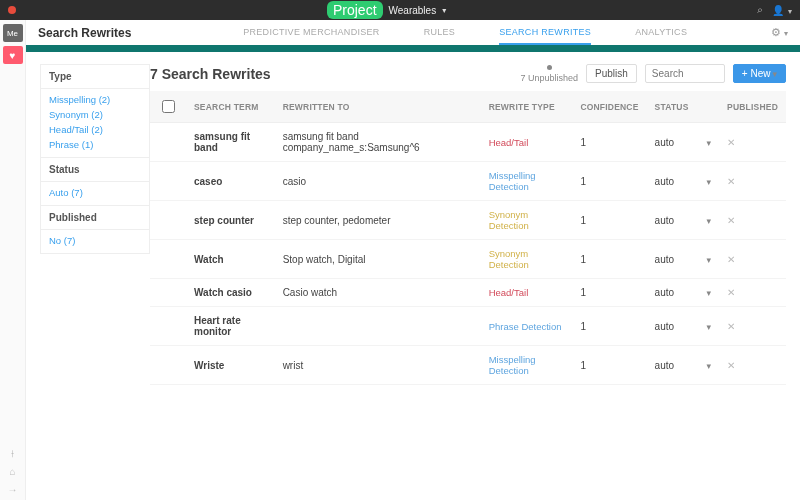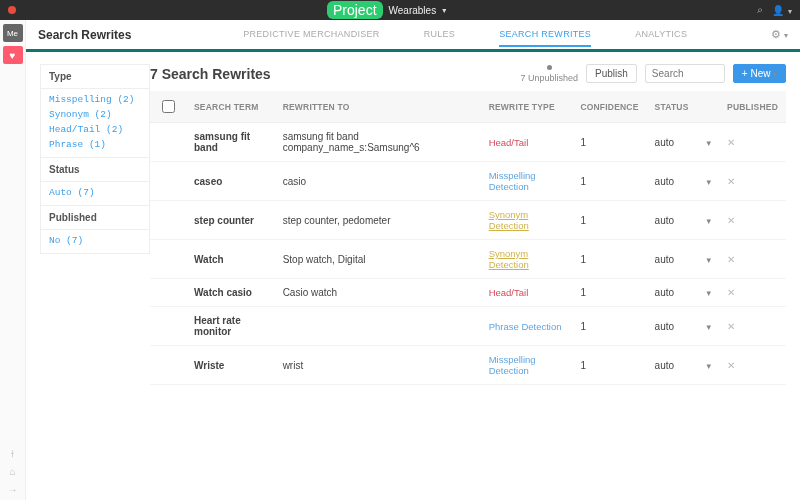--- a/index.html
+++ b/index.html
@@ -65,21 +65,21 @@
 
   .main {
     flex:1;
     display:flex;
     flex-direction:column;
   }
 
   
   .header {
     height:32px;
-    border-bottom:3px solid #0f766e;
+    border-bottom:7px solid #0f766e;
     display:flex;
     align-items:center;
     padding:0 12px;
     gap:20px;
   }
   .header .title { font-weight:600; font-size:12px; color:#333; }
   .tabs { flex:1; display:flex; justify-content:center; gap:16px; }
   .tab { font-size:9px; color:#aaa; letter-spacing:0.3px; padding:6px 0; cursor:pointer; position:relative;margin-left:28px;}
   .tab.active { color:#39a0ed; border-bottom:2px solid #39a0ed; }
   .header .gear { color:#999; font-size:11px; }
@@ -95,21 +95,21 @@
 
   
   .filters {
     width:110px;
     display:flex;
     flex-direction:column;
     gap:0;
   }
   .fgroup { border:1px solid #eee; margin-bottom:-1px; }
   .fhead { font-weight:600; padding:6px 8px; border-bottom:1px solid #eee; color:#555; font-size:10px;}
-  .flist { padding:5px 8px 7px; display:flex; flex-direction:column; gap:4px;font-family:Liberation Mono, monospace; }
+  .flist { padding:5px 8px 7px; display:flex; flex-direction:column; gap:4px; }
   .flink { color:#39a0ed; font-size:9.5px; cursor:pointer; }
 
   
   .tablewrap { flex:1; display:flex; flex-direction:column; }
   .tabletop {
     display:flex; align-items:center; gap:8px; margin-bottom:8px;
   }
   .tabletop .count { font-weight:600; font-size:14px; color:#444; flex:0 0 auto; }
   .tabletop .spacer { flex:1; }
   .unpub { font-size:9px; color:#888; display:flex; align-items:center; gap:3px;flex-direction:column;}
@@ -128,21 +128,21 @@
   thead th {
     background:#f7f7f7; color:#888; font-size:8.5px; text-align:left;
     padding:6px 8px; border-bottom:1px solid #eee; font-weight:600; letter-spacing:0.2px;
   }
   tbody td {
     padding:8px 8px; border-bottom:1px solid #f3f3f3; color:#444; vertical-align:middle;
   }
   tbody td.rtype { font-size:9.5px; }
   .c-headtail   { color:#d24a5a; }
   .c-misspell   { color:#5fa5df; }
-  .c-synonym    { color:#d1b24a;text-decoration:underline; }
+  .c-synonym    { color:#d1b24a; }
   .c-phrase     { color:#5fa5df; }
   .xicon { color:#bbb; cursor:pointer; }
   .caret::after{ content:"▾"; color:#888; font-size:9px; padding-left:2px;}
   th.chkcol, td.chkcol { width:18px; }
   td.term { font-weight:600; }
 </style>
 </head>
 <body>
 
 <div class="topbar">

